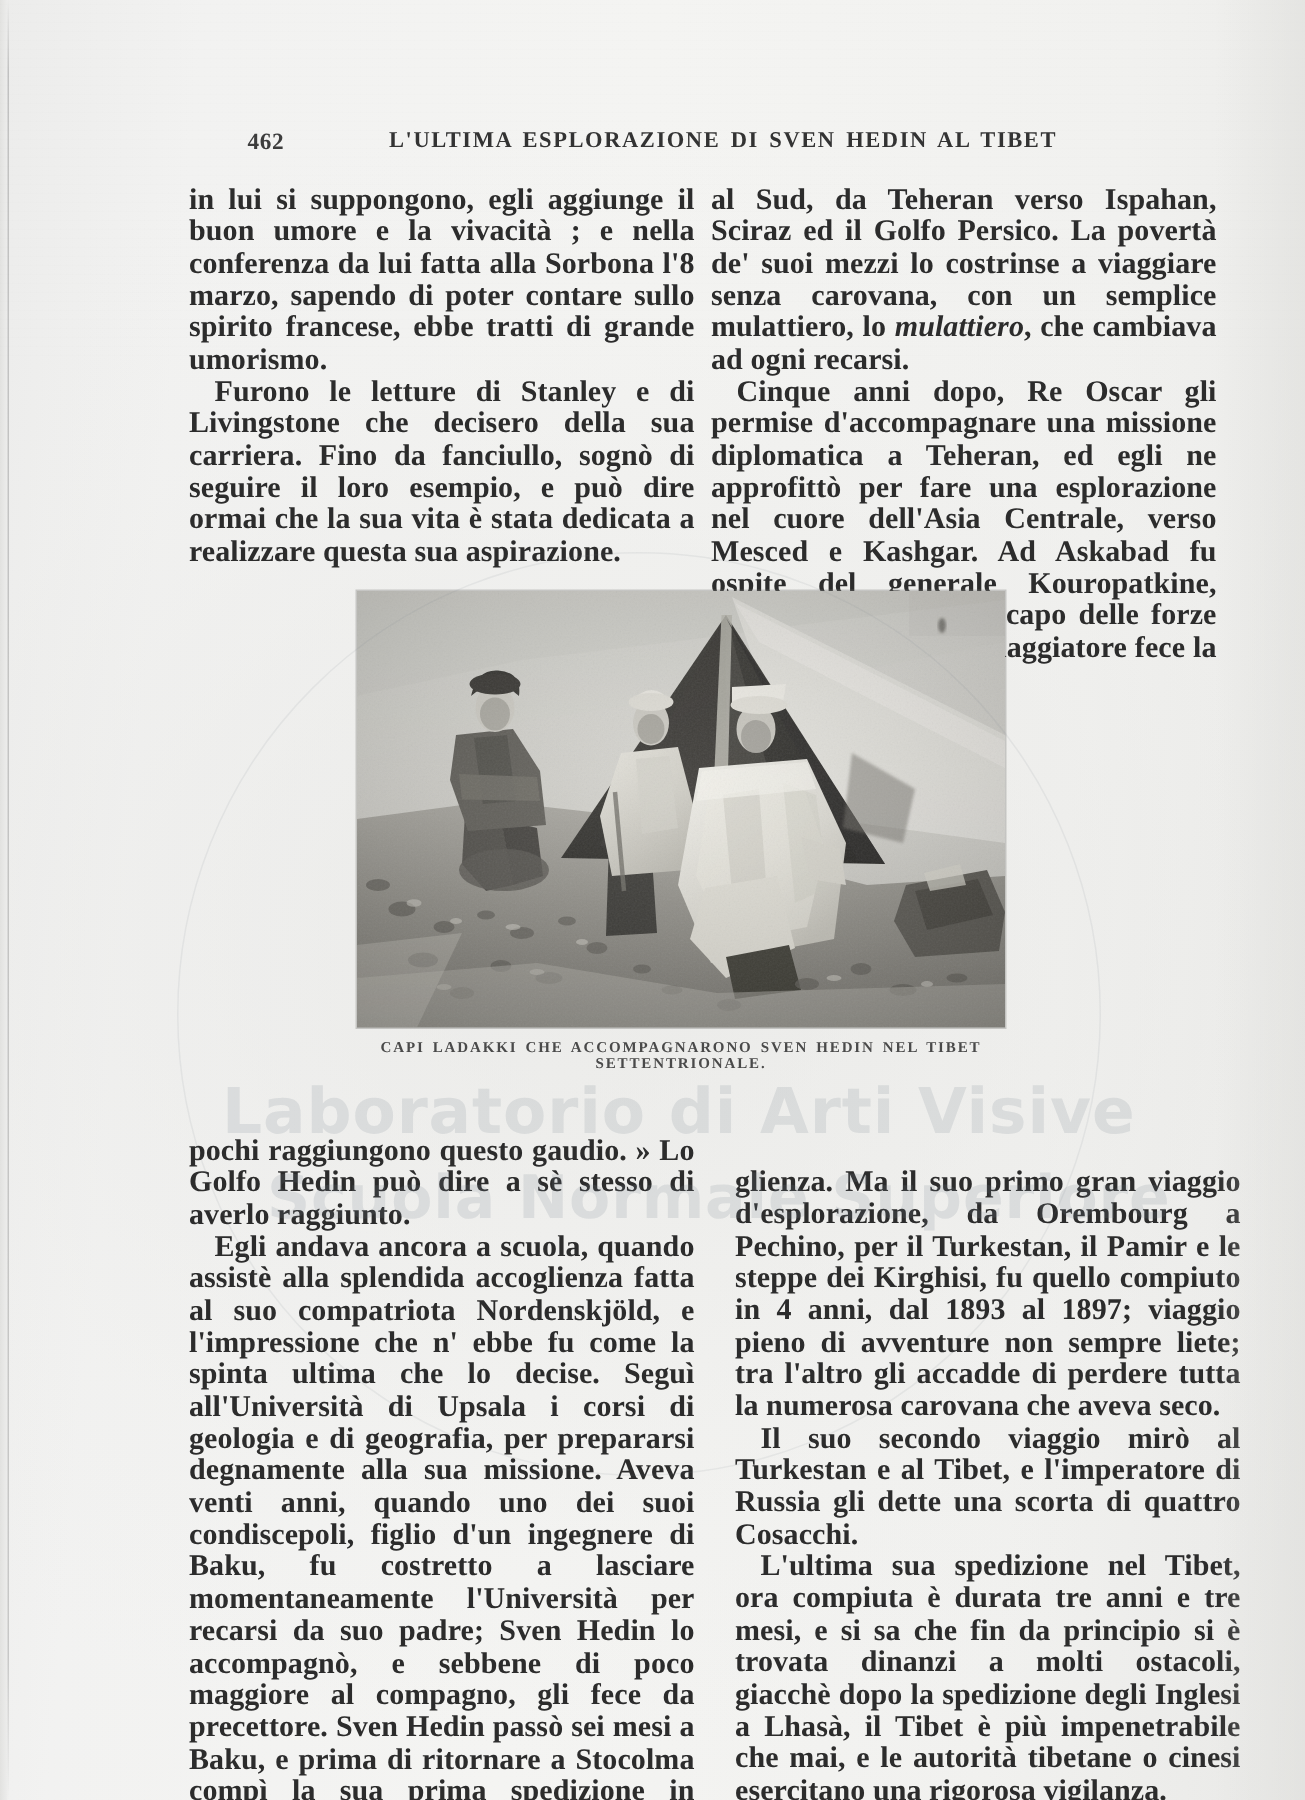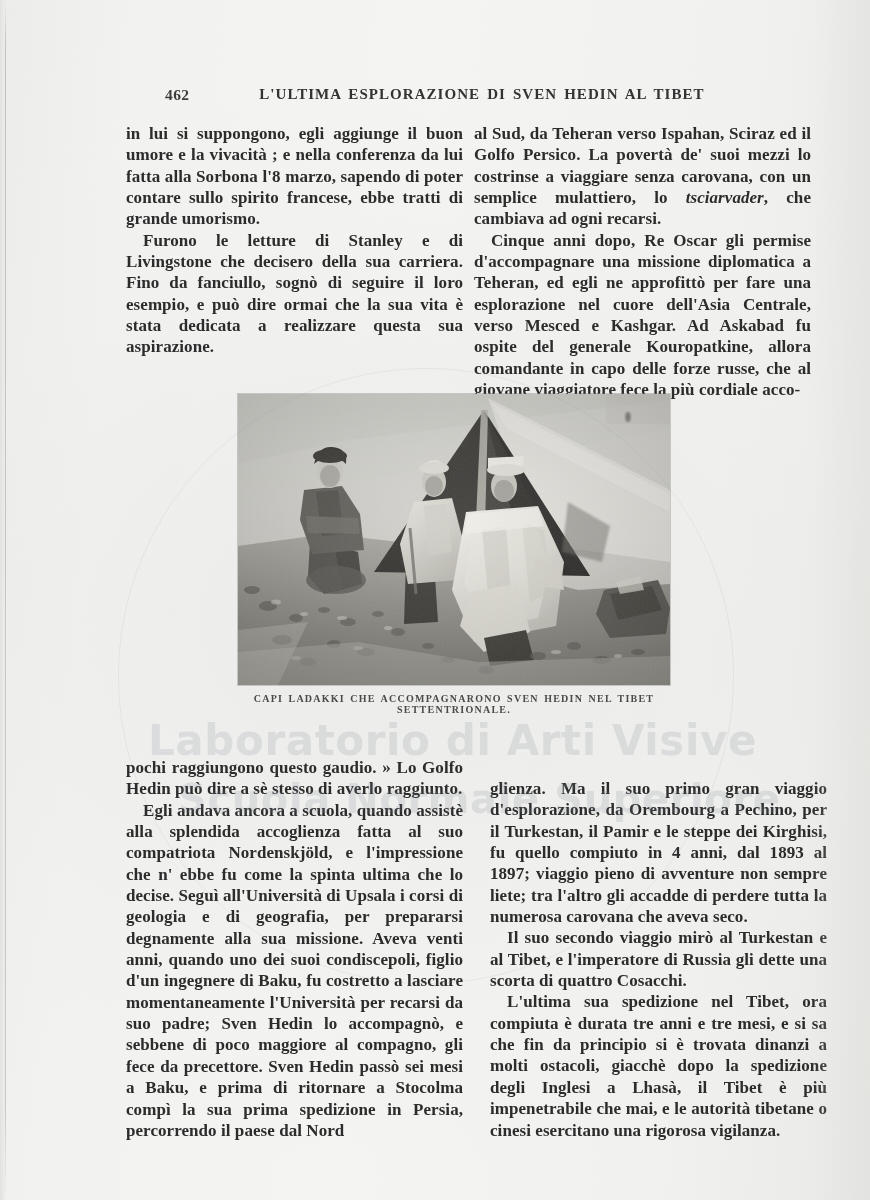--- a/index.html
+++ b/index.html
@@ -79,21 +79,21 @@
     letter-spacing: 1.05px;
     word-spacing: 2.2px;
     color: #333333;
   }
 
   
   .col {
     position: absolute;
     width: 337px;
     color: #2c2c2c;
-    font-size: 17px;
+    font-size: 20px;
     line-height: 21.35px;
     text-align: justify;
     text-justify: inter-word;
     letter-spacing: .06px;
   }
   .col p { margin: 0; }
   .col p.ind { text-indent: 17px; }
 
   #col-left-top  { left: 126px; top: 123px; }
   #col-right-top { left: 474px; top: 123px; }
@@ -179,21 +179,21 @@
     <div class="folio">462</div>
     <div class="runhead-title">L'ULTIMA ESPLORAZIONE DI SVEN HEDIN AL TIBET</div>
   </div>
 
   <div class="col" id="col-left-top">
     <p>in lui si suppongono, egli aggiunge il buon umore e la vivacità ; e nella conferenza da lui fatta alla Sorbona l'8 marzo, sapendo di poter contare sullo spirito francese, ebbe tratti di grande umorismo.</p>
     <p class="ind">Furono le letture di Stanley e di Livingstone che decisero della sua carriera. Fino da fanciullo, sognò di seguire il loro esempio, e può dire ormai che la sua vita è stata dedicata a realizzare questa sua aspirazione.</p>
   </div>
 
   <div class="col" id="col-right-top">
-    <p><span>al Sud, da Teheran verso Ispahan, Sciraz ed il Golfo Persico. La povertà de' suoi mezzi lo costrinse a viaggiare senza carovana, con un semplice mulattiero, lo </span><span class="it">tsciarvader</span><span>, che cambiava ad ogni recarsi.</span></p>
+    <p><span>al Sud, da Teheran verso Ispahan, Sciraz ed il Golfo Persico. La povertà de' suoi mezzi lo costrinse a viaggiare senza carovana, con un semplice mulattiero, lo </span><span class="it">mulattiero</span><span>, che cambiava ad ogni recarsi.</span></p>
     <p class="ind">Cinque anni dopo, Re Oscar gli permise d'accompagnare una missione diplomatica a Teheran, ed egli ne approfittò per fare una esplorazione nel cuore dell'Asia Centrale, verso Mesced e Kashgar. Ad Askabad fu ospite del generale Kouropatkine, allora comandante in capo delle forze russe, che al giovane viaggiatore fece la più cordiale acco-</p>
   </div>
 
   <div class="figure">
     <div class="photo">
       <svg viewBox="0 0 432 291" preserveAspectRatio="none" aria-hidden="true">
         <defs>
           <linearGradient id="sky" x1="0" y1="0" x2="0" y2="1">
             <stop offset="0%" stop-color="#d9d8d3"></stop>
             <stop offset="55%" stop-color="#cfcec8"></stop>

